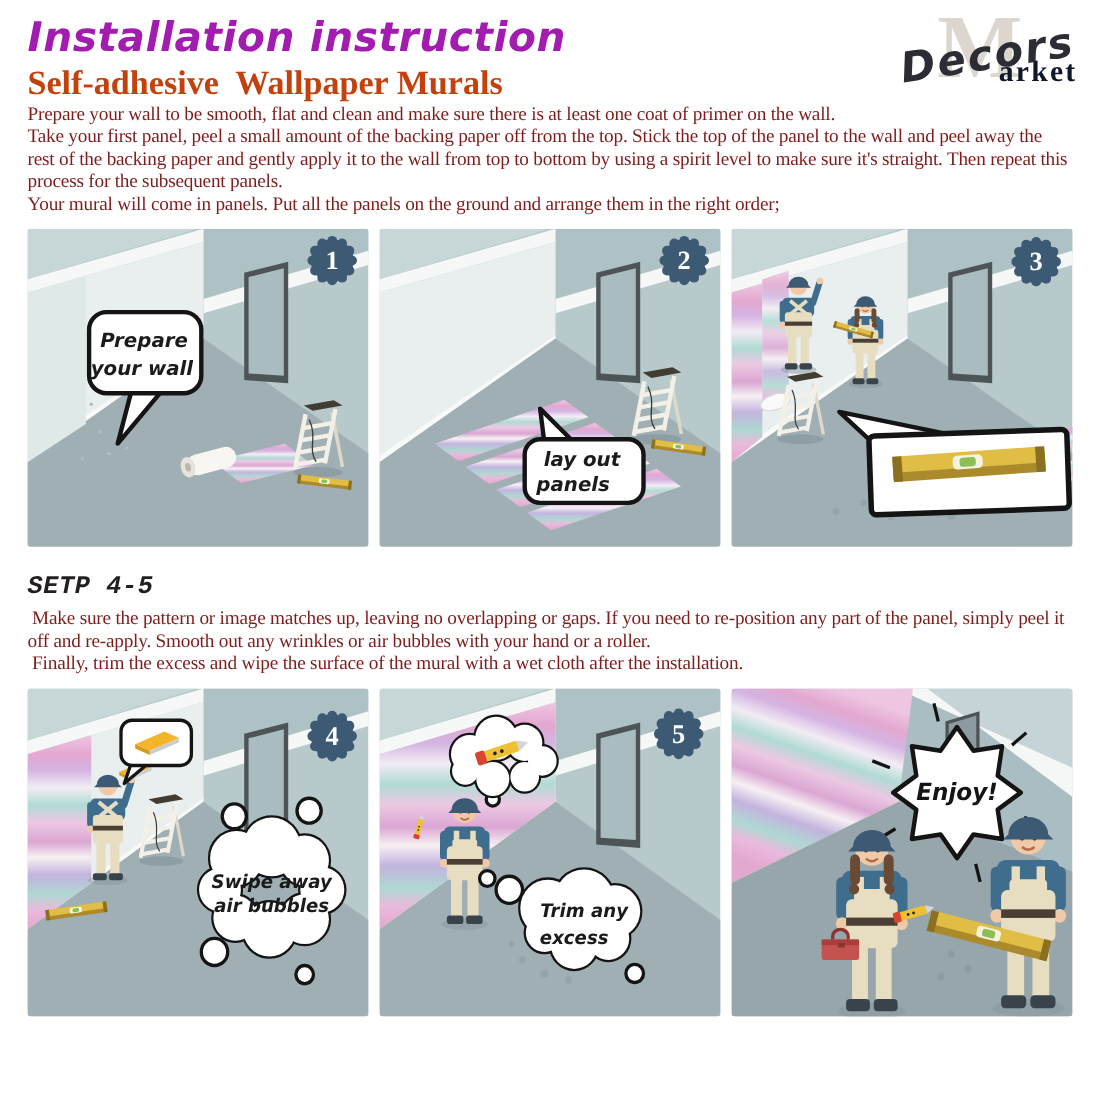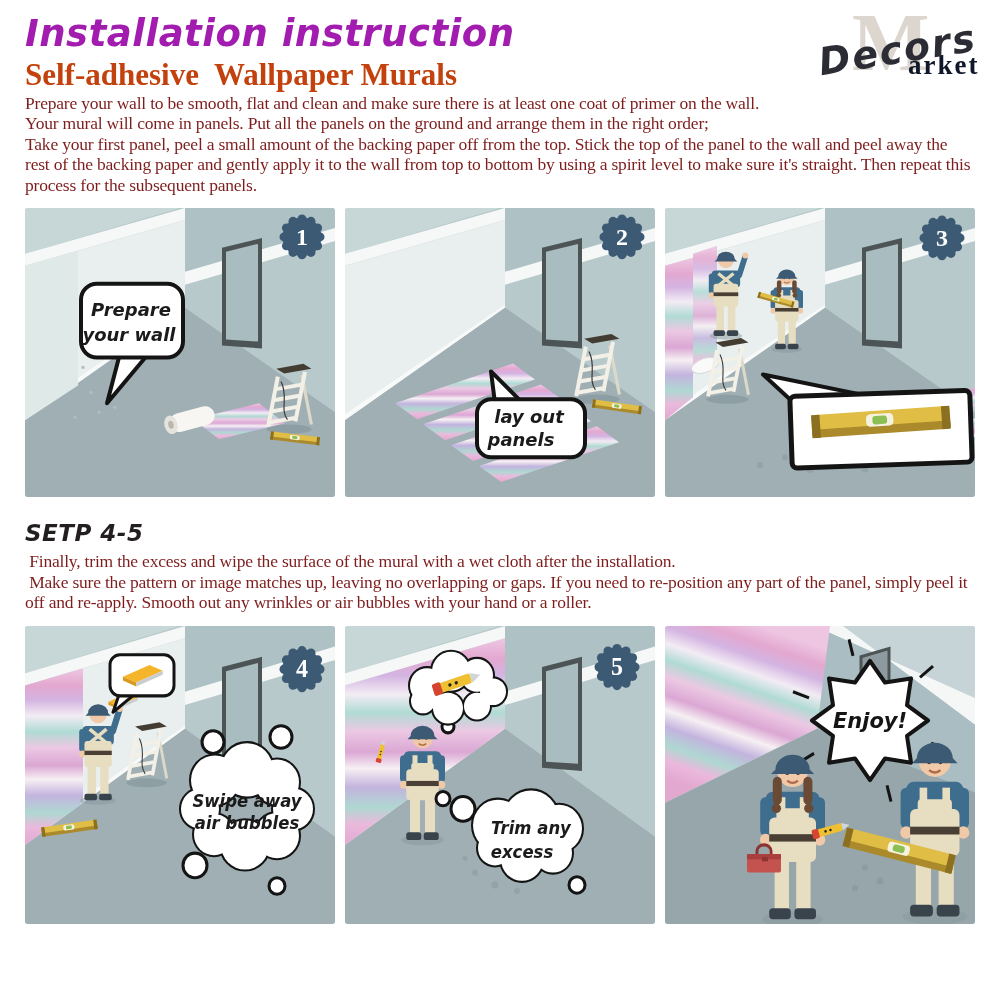--- a/index.html
+++ b/index.html
@@ -1,21 +1,21 @@
 <!DOCTYPE html>
 <html><head>
 <meta charset="utf-8">
 <style>
   html,body{margin:0;padding:0;background:#ffffff;}
   body{width:1000px;height:1000px;overflow:hidden;font-family:"Liberation Sans",sans-serif;color:#231f20;}
   .page{position:relative;width:950px;padding:12px 25px 0 25px;}
   h1{margin:0;font:italic 800 37px "DejaVu Sans",sans-serif;letter-spacing:.5px;color:#a21caf;}
   h2{margin:2px 0 0;font:700 31px "Liberation Serif",serif;white-space:pre-wrap;color:#c2410c;}
   .step-head{margin:16px 0 5px;font:italic 800 23px "DejaVu Sans",sans-serif;letter-spacing:.5px;}
-  .step-head.second{margin-top:23px;}
+  .step-head.second{margin-top:23px;font-family:Liberation Mono, monospace;}
   p.instr{margin:0;font:400 17.5px "Liberation Serif",serif;line-height:1.17;letter-spacing:-.2px;white-space:pre-wrap;color:#7f1d1d;}
   .row{display:flex;justify-content:space-between;margin-top:13px;}
   .panel{width:310px;height:289px;border-radius:3px;display:block;}
   .row2 .panel{height:298px;}
   
   .logo{position:absolute;top:4px;right:14px;width:170px;height:95px;}
   .logo-m{position:absolute;left:36px;top:-8px;font:700 82px "Liberation Serif",serif;color:#dcd6cf;}
   .logo-script{position:absolute;left:2px;top:24px;font:italic 700 38px "DejaVu Sans",sans-serif;color:#2c2c35;transform:rotate(-9deg);letter-spacing:2px;}
   .logo-rest{position:absolute;left:92px;top:46px;font:700 27px "Liberation Serif",serif;color:#0f172a;letter-spacing:2px;}
   
@@ -249,22 +249,22 @@
     <div class="logo">
       <span class="logo-m">M</span>
       <span class="logo-rest">arket</span>
       <span class="logo-script">Decors</span>
     </div>
     <h2>Self-adhesive  Wallpaper Murals</h2>
   </header>
 
   <section>
     <p class="instr">Prepare your wall to be smooth, flat and clean and make sure there is at least one coat of primer on the wall.</p>
+    <p class="instr">Take your first panel, peel a small amount of the backing paper off from the top. Stick the top of the panel to the wall and peel away the rest of the backing paper and gently apply it to the wall from top to bottom by using a spirit level to make sure it's straight. Then repeat this process for the subsequent panels.</p>
     <p class="instr">Your mural will come in panels. Put all the panels on the ground and arrange them in the right order;</p>
-    <p class="instr">Take your first panel, peel a small amount of the backing paper off from the top. Stick the top of the panel to the wall and peel away the rest of the backing paper and gently apply it to the wall from top to bottom by using a spirit level to make sure it's straight. Then repeat this process for the subsequent panels.</p>
   </section>
 
   <div class="row">
 
     <svg class="panel" viewBox="0 0 310 290" preserveAspectRatio="none">
       <use href="#room"></use>
       <polygon points="0,58 53,43 53,178 0,213" fill="#dfe9e8"></polygon>
       <g>
         <circle class="dotw" cx="58" cy="100" r="1.6"></circle>
           <circle class="dotw" cx="64" cy="130" r="1.6"></circle>
@@ -342,22 +342,22 @@
       </g>
       <g transform="translate(277,30)">
         <use href="#seal"></use>
         <text class="badge-num" y="8">3</text>
       </g>
     </svg>
   </div>
 
   <section>
     <h3 class="step-head second">SETP 4-5</h3>
+    <p class="instr"> Make sure the pattern or image matches up, leaving no overlapping or gaps. If you need to re-position any part of the panel, simply peel it off and re-apply. Smooth out any wrinkles or air bubbles with your hand or a roller.</p>
     <p class="instr"> Finally, trim the excess and wipe the surface of the mural with a wet cloth after the installation.</p>
-    <p class="instr"> Make sure the pattern or image matches up, leaving no overlapping or gaps. If you need to re-position any part of the panel, simply peel it off and re-apply. Smooth out any wrinkles or air bubbles with your hand or a roller.</p>
   </section>
 
   <div class="row row2">
 
     <svg class="panel" viewBox="0 0 310 290" preserveAspectRatio="none">
       <use href="#room"></use>
       <polygon points="0,58 58,41 58,172 0,213" fill="url(#wp)"></polygon>
       <use href="#ladder" transform="translate(100,95) scale(0.72)"></use>
       <use href="#level" transform="translate(16,196) rotate(-8) scale(0.85)"></use>
       <use href="#worker-reach" transform="translate(50,72) scale(1.05)"></use>

